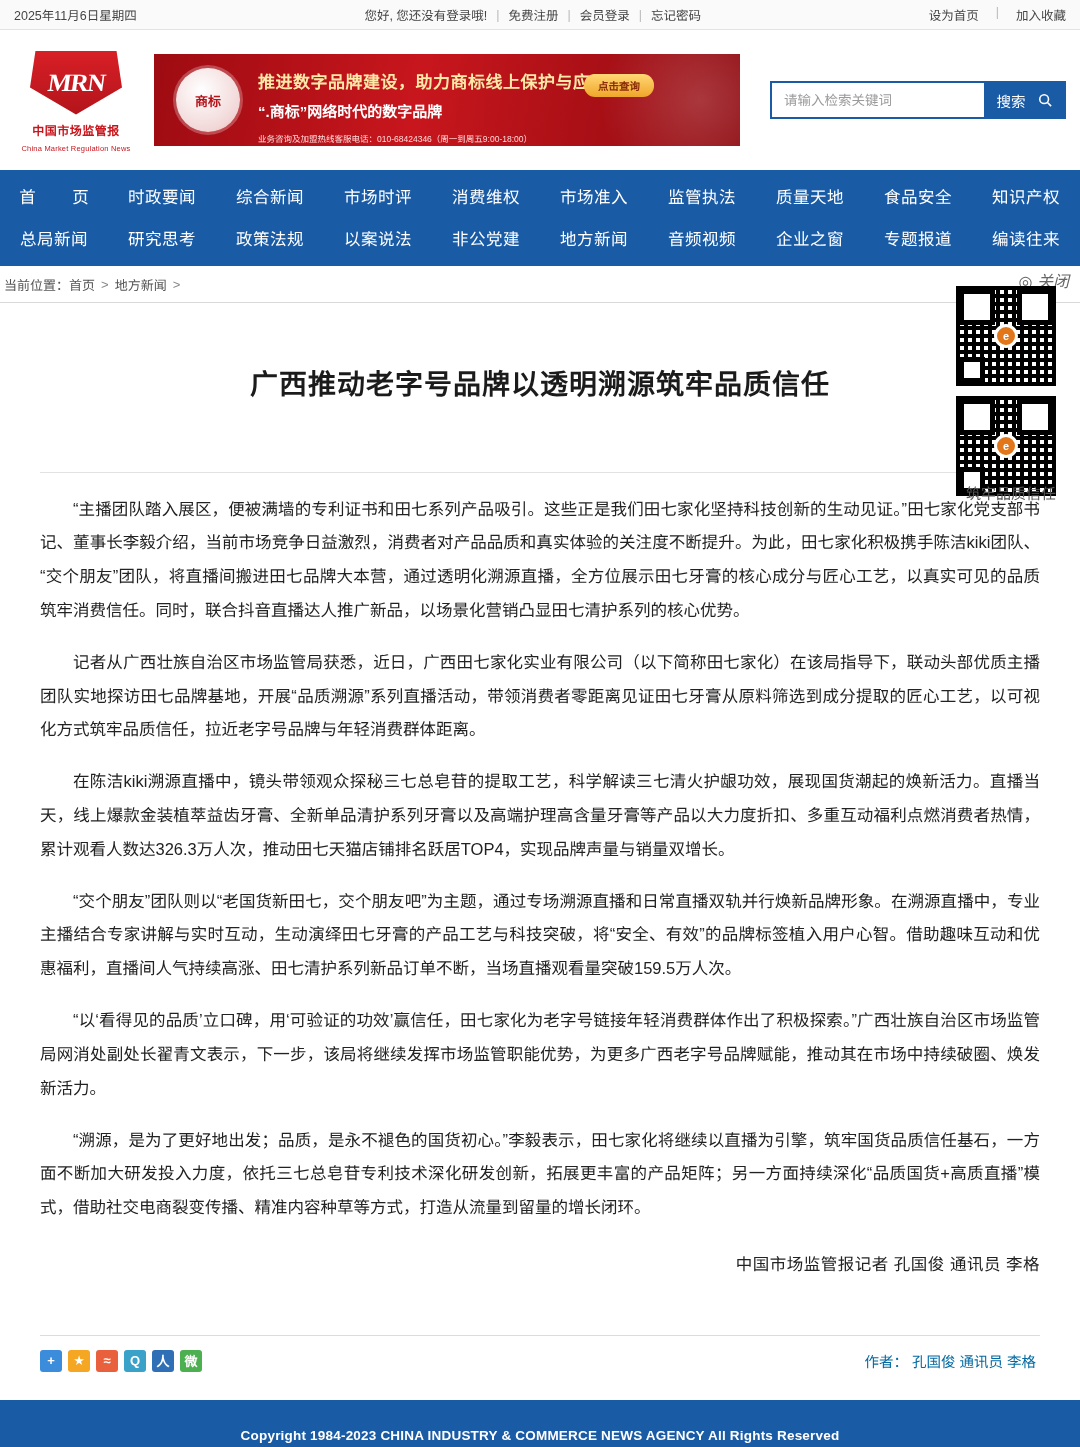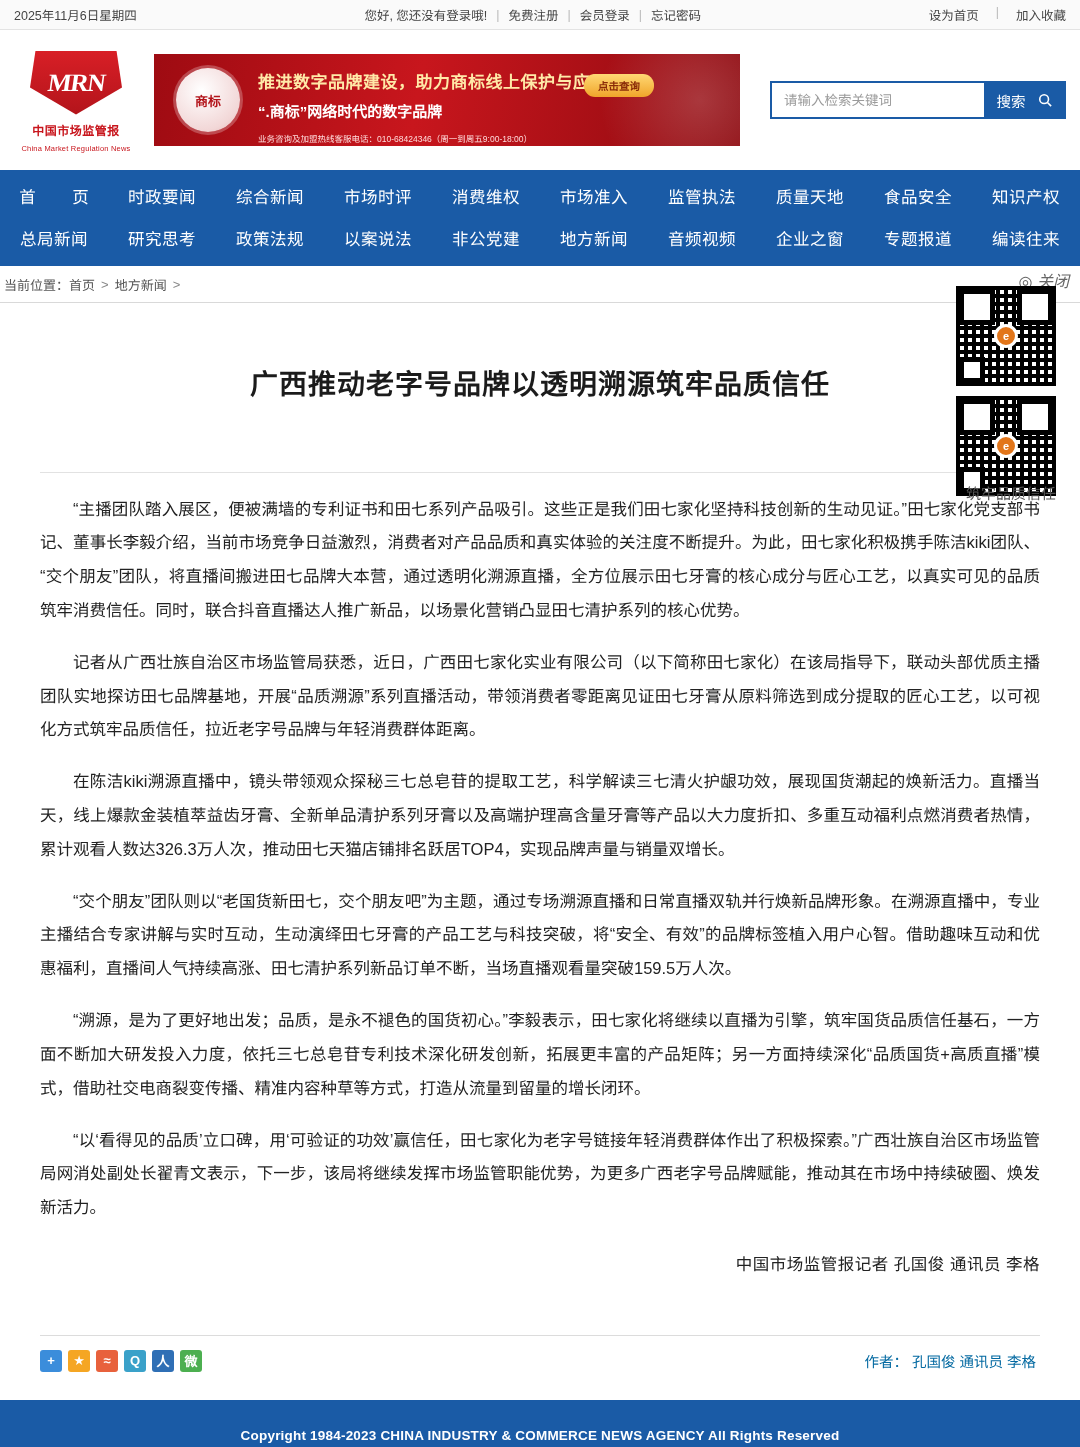--- a/index.html
+++ b/index.html
@@ -372,22 +372,22 @@
 
   <div class="article">
     <h1 class="art-title">广西推动老字号品牌以透明溯源筑牢品质信任</h1>
     <div class="art-meta">发布时间</div>
 
     <div class="art-body">
       <p>“主播团队踏入展区，便被满墙的专利证书和田七系列产品吸引。这些正是我们田七家化坚持科技创新的生动见证。”田七家化党支部书记、董事长李毅介绍，当前市场竞争日益激烈，消费者对产品品质和真实体验的关注度不断提升。为此，田七家化积极携手陈洁kiki团队、“交个朋友”团队，将直播间搬进田七品牌大本营，通过透明化溯源直播，全方位展示田七牙膏的核心成分与匠心工艺，以真实可见的品质筑牢消费信任。同时，联合抖音直播达人推广新品，以场景化营销凸显田七清护系列的核心优势。</p>
       <p>记者从广西壮族自治区市场监管局获悉，近日，广西田七家化实业有限公司（以下简称田七家化）在该局指导下，联动头部优质主播团队实地探访田七品牌基地，开展“品质溯源”系列直播活动，带领消费者零距离见证田七牙膏从原料筛选到成分提取的匠心工艺，以可视化方式筑牢品质信任，拉近老字号品牌与年轻消费群体距离。</p>
       <p>在陈洁kiki溯源直播中，镜头带领观众探秘三七总皂苷的提取工艺，科学解读三七清火护龈功效，展现国货潮起的焕新活力。直播当天，线上爆款金装植萃益齿牙膏、全新单品清护系列牙膏以及高端护理高含量牙膏等产品以大力度折扣、多重互动福利点燃消费者热情，累计观看人数达326.3万人次，推动田七天猫店铺排名跃居TOP4，实现品牌声量与销量双增长。</p>
       <p>“交个朋友”团队则以“老国货新田七，交个朋友吧”为主题，通过专场溯源直播和日常直播双轨并行焕新品牌形象。在溯源直播中，专业主播结合专家讲解与实时互动，生动演绎田七牙膏的产品工艺与科技突破，将“安全、有效”的品牌标签植入用户心智。借助趣味互动和优惠福利，直播间人气持续高涨、田七清护系列新品订单不断，当场直播观看量突破159.5万人次。</p>
+      <p>“以‘看得见的品质’立口碑，用‘可验证的功效’赢信任，田七家化为老字号链接年轻消费群体作出了积极探索。”广西壮族自治区市场监管局网消处副处长翟青文表示，下一步，该局将继续发挥市场监管职能优势，为更多广西老字号品牌赋能，推动其在市场中持续破圈、焕发新活力。</p>
       <p>“溯源，是为了更好地出发；品质，是永不褪色的国货初心。”李毅表示，田七家化将继续以直播为引擎，筑牢国货品质信任基石，一方面不断加大研发投入力度，依托三七总皂苷专利技术深化研发创新，拓展更丰富的产品矩阵；另一方面持续深化“品质国货+高质直播”模式，借助社交电商裂变传播、精准内容种草等方式，打造从流量到留量的增长闭环。</p>
-      <p>“以‘看得见的品质’立口碑，用‘可验证的功效’赢信任，田七家化为老字号链接年轻消费群体作出了积极探索。”广西壮族自治区市场监管局网消处副处长翟青文表示，下一步，该局将继续发挥市场监管职能优势，为更多广西老字号品牌赋能，推动其在市场中持续破圈、焕发新活力。</p>
       <div class="art-sign">中国市场监管报记者 孔国俊 通讯员 李格</div>
     </div>
 
     <div class="share-bar">
       <div class="share-icons">
         <span class="sicon" style="background:#3b8ddb">+</span>
         <span class="sicon" style="background:#f5a623">★</span>
         <span class="sicon" style="background:#e8613c">≈</span>
         <span class="sicon" style="background:#3aa1c9">Q</span>
         <span class="sicon" style="background:#2f6fb5">人</span>

